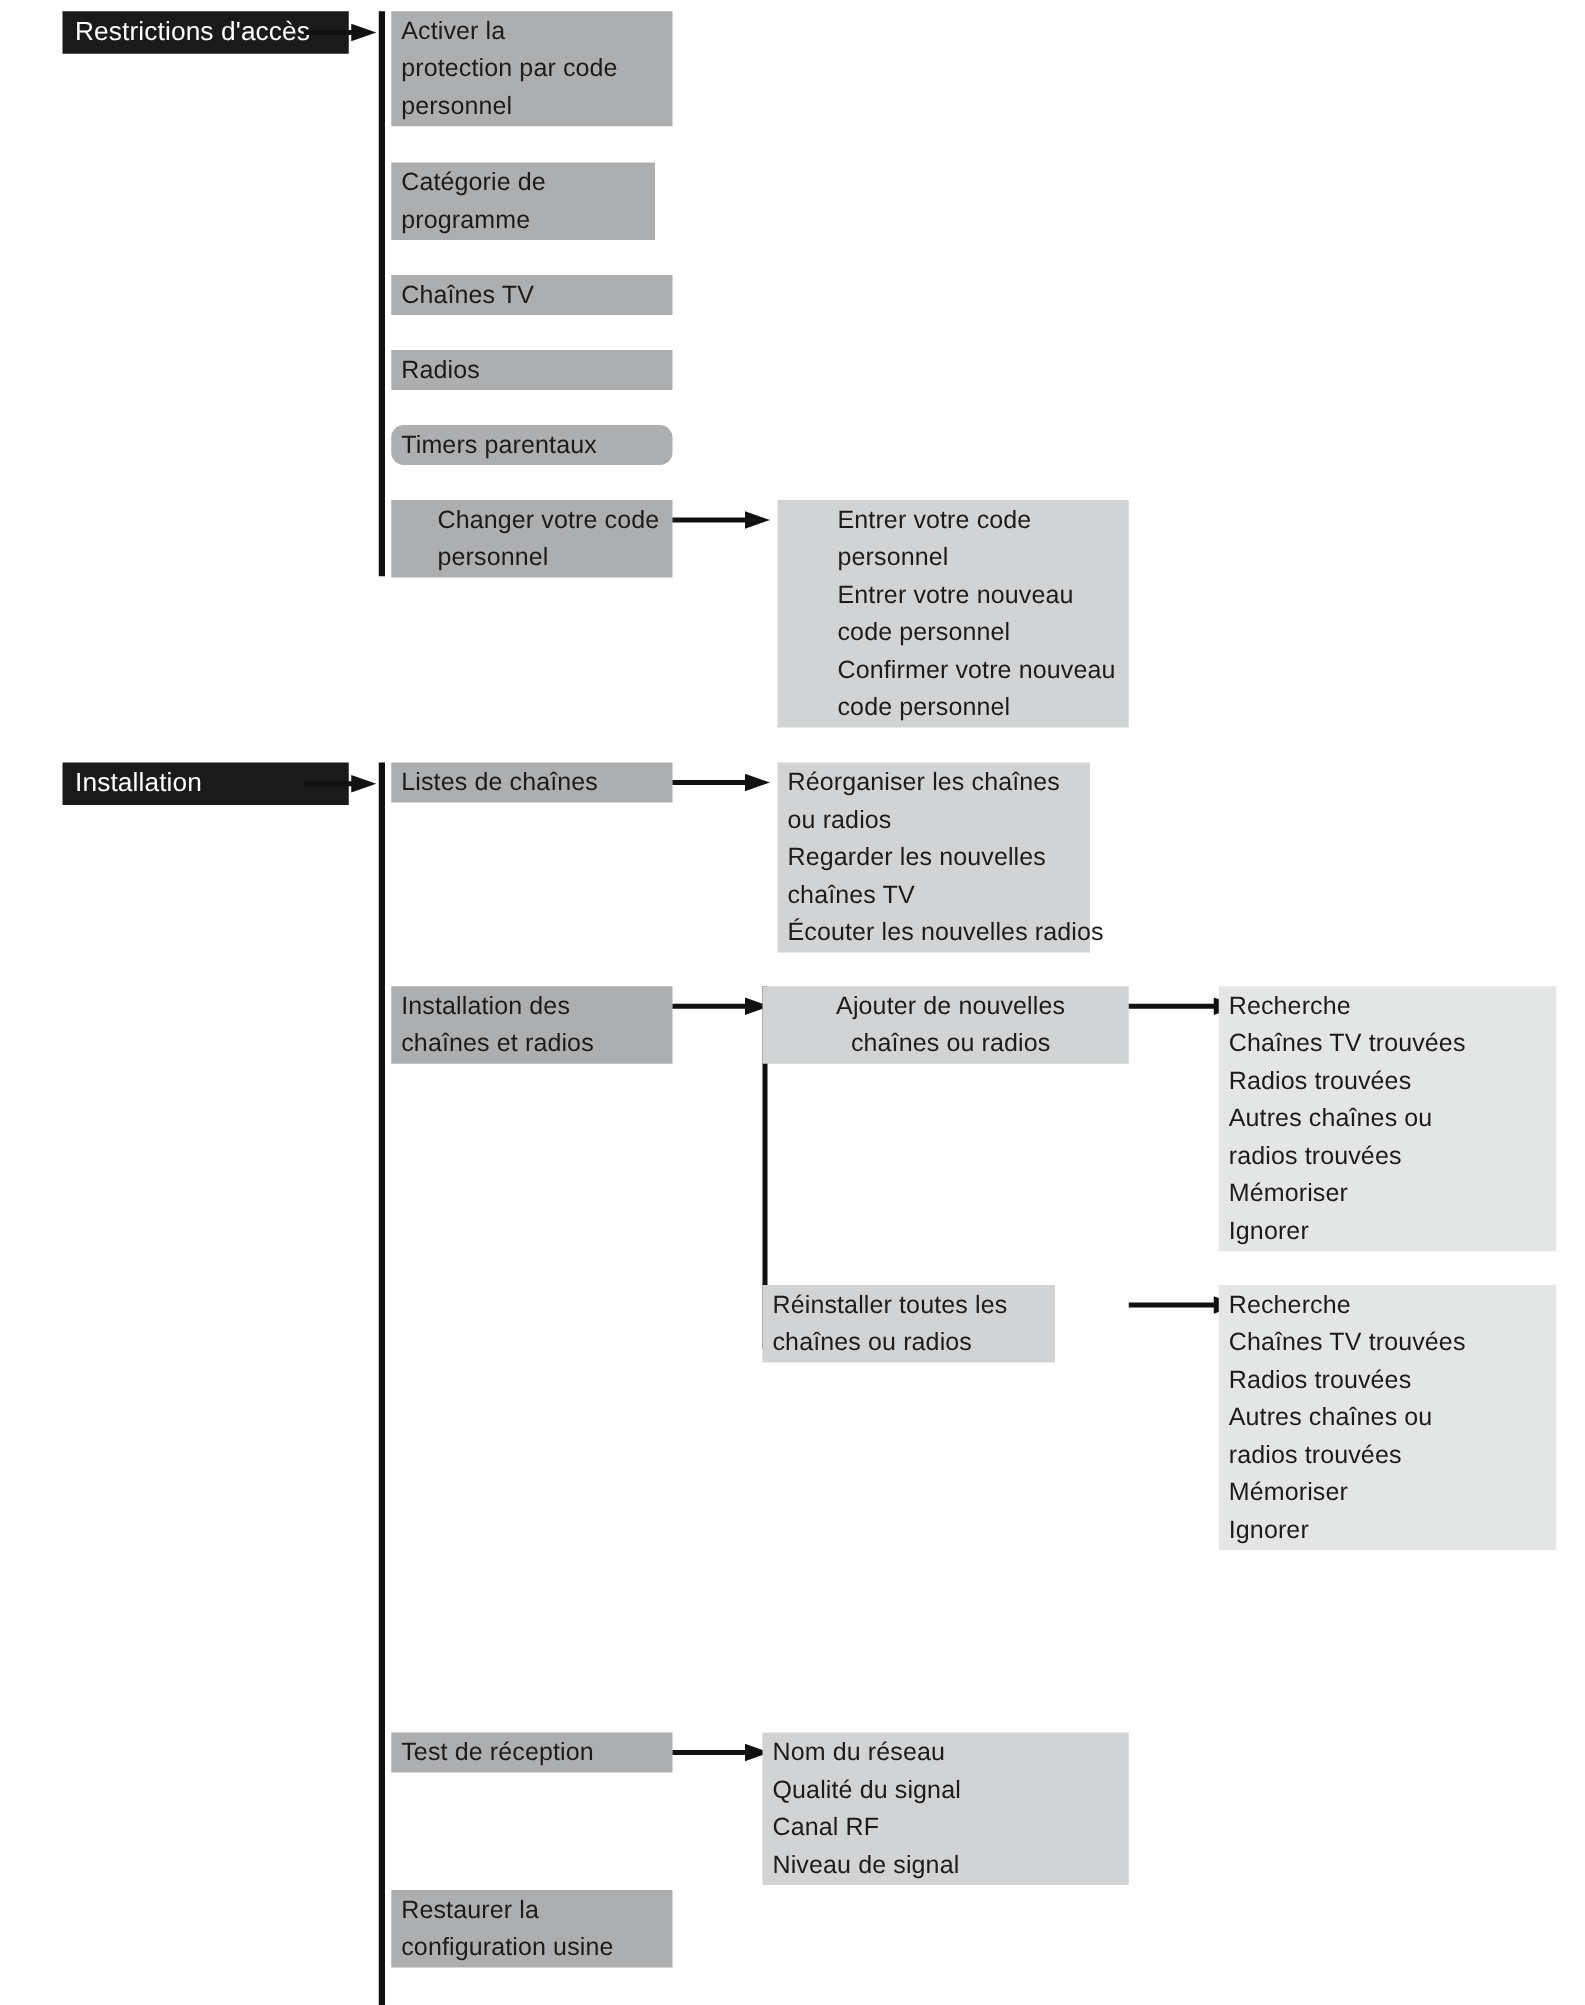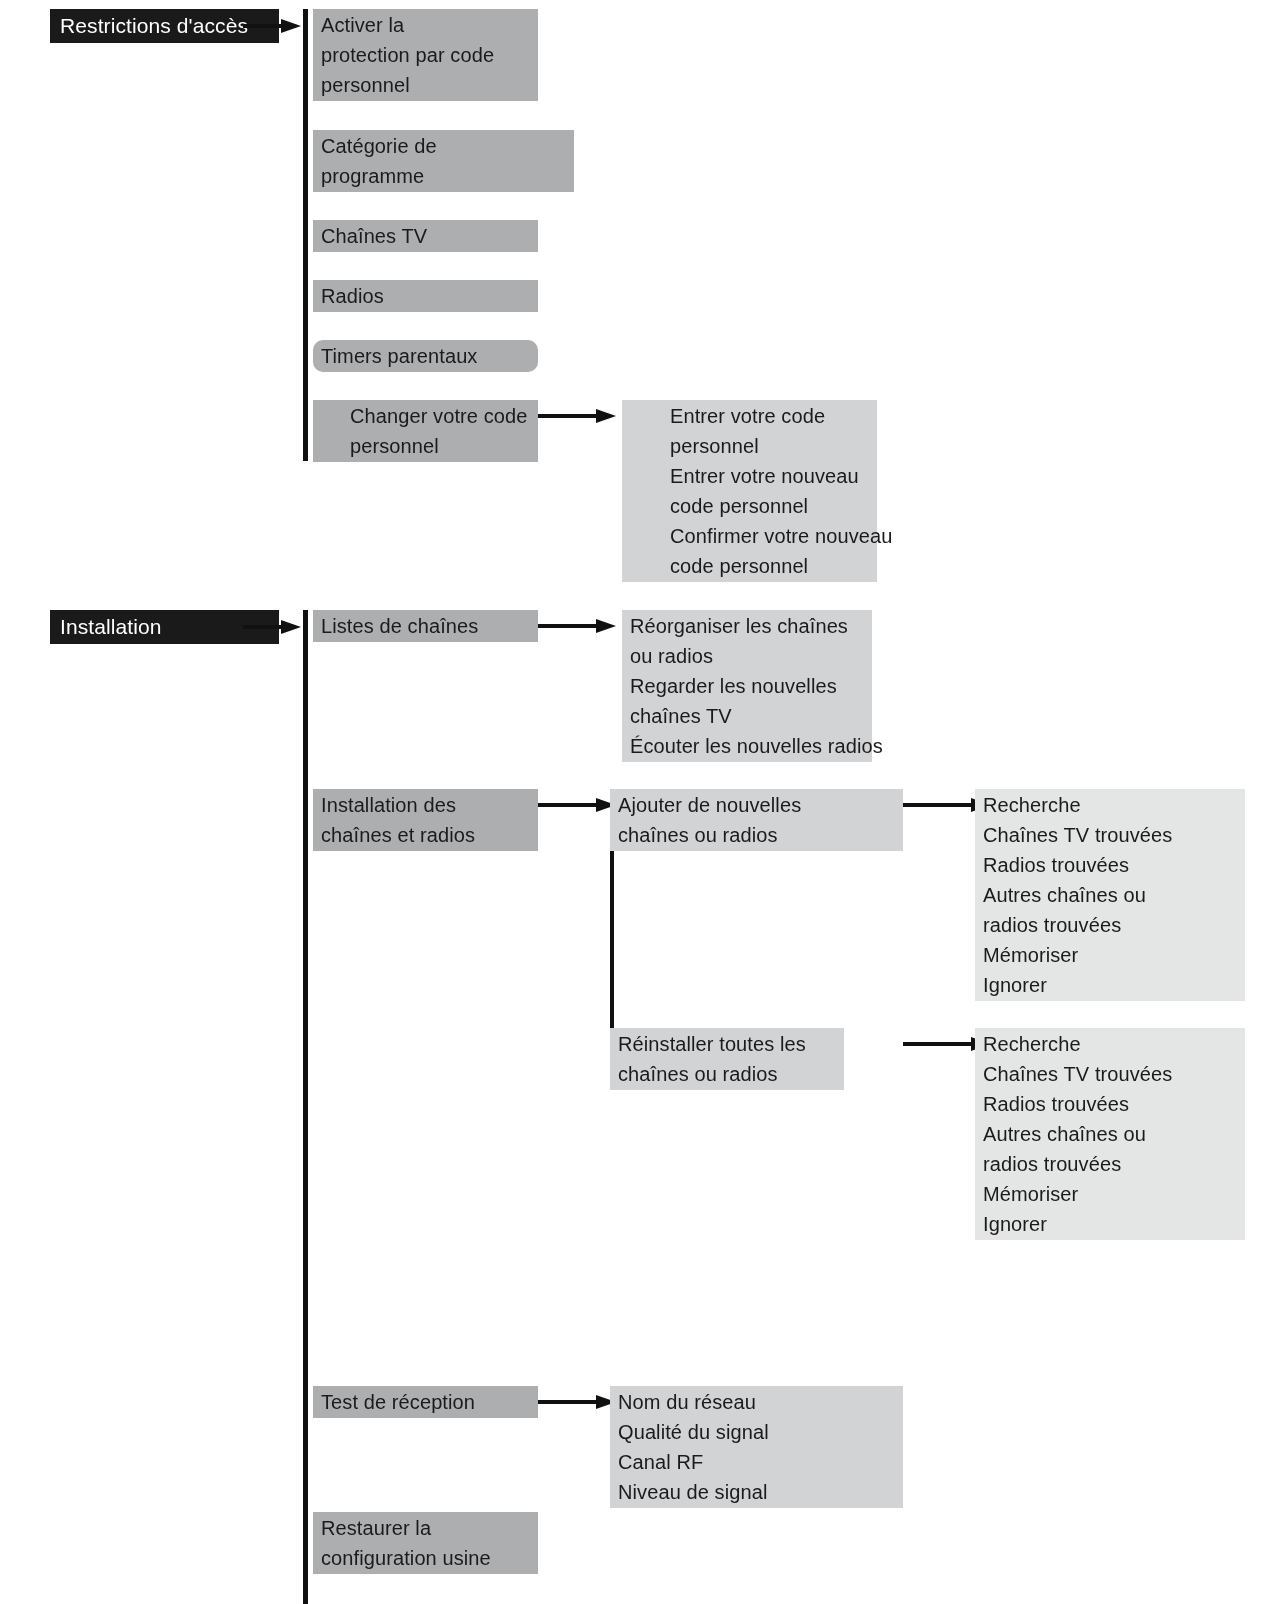--- a/index.html
+++ b/index.html
@@ -93,21 +93,21 @@
   </div>
 
   <div class="spine" style="left:303px; top:9px; height:452px;"></div>
 
   <div class="box lvl2" style="left:313px; top:9px; width:225px;">
     <span class="ln">Activer la</span>
     <span class="ln">protection par code</span>
     <span class="ln">personnel</span>
   </div>
 
-  <div class="box lvl2" style="left:313px; top:130px; width:261px;">
+  <div class="box lvl2" style="left:313px; top:130px; width:211px;">
     <span class="ln">Catégorie de</span>
     <span class="ln">programme</span>
   </div>
 
   <div class="box lvl2" style="left:313px; top:220px; width:225px;">
     <span class="ln">Chaînes TV</span>
   </div>
 
   <div class="box lvl2" style="left:313px; top:280px; width:225px;">
     <span class="ln">Radios</span>
@@ -120,21 +120,21 @@
   <div class="box lvl2" style="left:313px; top:400px; width:225px;padding-left:37px;">
     <span class="ln">Changer votre code</span>
     <span class="ln">personnel</span>
   </div>
 
   <div class="arrow" style="left:538px; top:409px; width:78px;">
     <span class="shaft" style="width:60px;"></span>
       <span class="head"></span>
   </div>
 
-  <div class="box lvl3" style="left:622px; top:400px; width:255px;padding-left:48px;">
+  <div class="box lvl3" style="left:622px; top:400px; width:281px;padding-left:48px;">
     <span class="ln">Entrer votre code</span>
     <span class="ln">personnel</span>
     <span class="ln">Entrer votre nouveau</span>
     <span class="ln">code personnel</span>
     <span class="ln">Confirmer votre nouveau</span>
     <span class="ln">code personnel</span>
   </div>
 
   <div class="root-node" style="left:14px; top:610px; width:229px;">Installation</div>
 
@@ -167,21 +167,21 @@
     <span class="ln">chaînes et radios</span>
   </div>
 
   <div class="arrow" style="left:538px; top:798px; width:78px;">
     <span class="shaft" style="width:60px;"></span>
       <span class="head"></span>
   </div>
 
   <div class="spine" style="left:610px; top:789px; width:4px; height:290px;"></div>
 
-  <div class="box lvl3" style="left:610px; top:789px; width:293px;">
+  <div class="box lvl3" style="left:610px; top:789px; width:293px;text-align:center;">
     <span class="ln">Ajouter de nouvelles</span>
     <span class="ln">chaînes ou radios</span>
   </div>
 
   <div class="arrow" style="left:903px; top:798px; width:88px;">
     <span class="shaft" style="width:70px;"></span>
       <span class="head"></span>
   </div>
 
   <div class="box lvl4" style="left:975px; top:789px; width:270px;">

